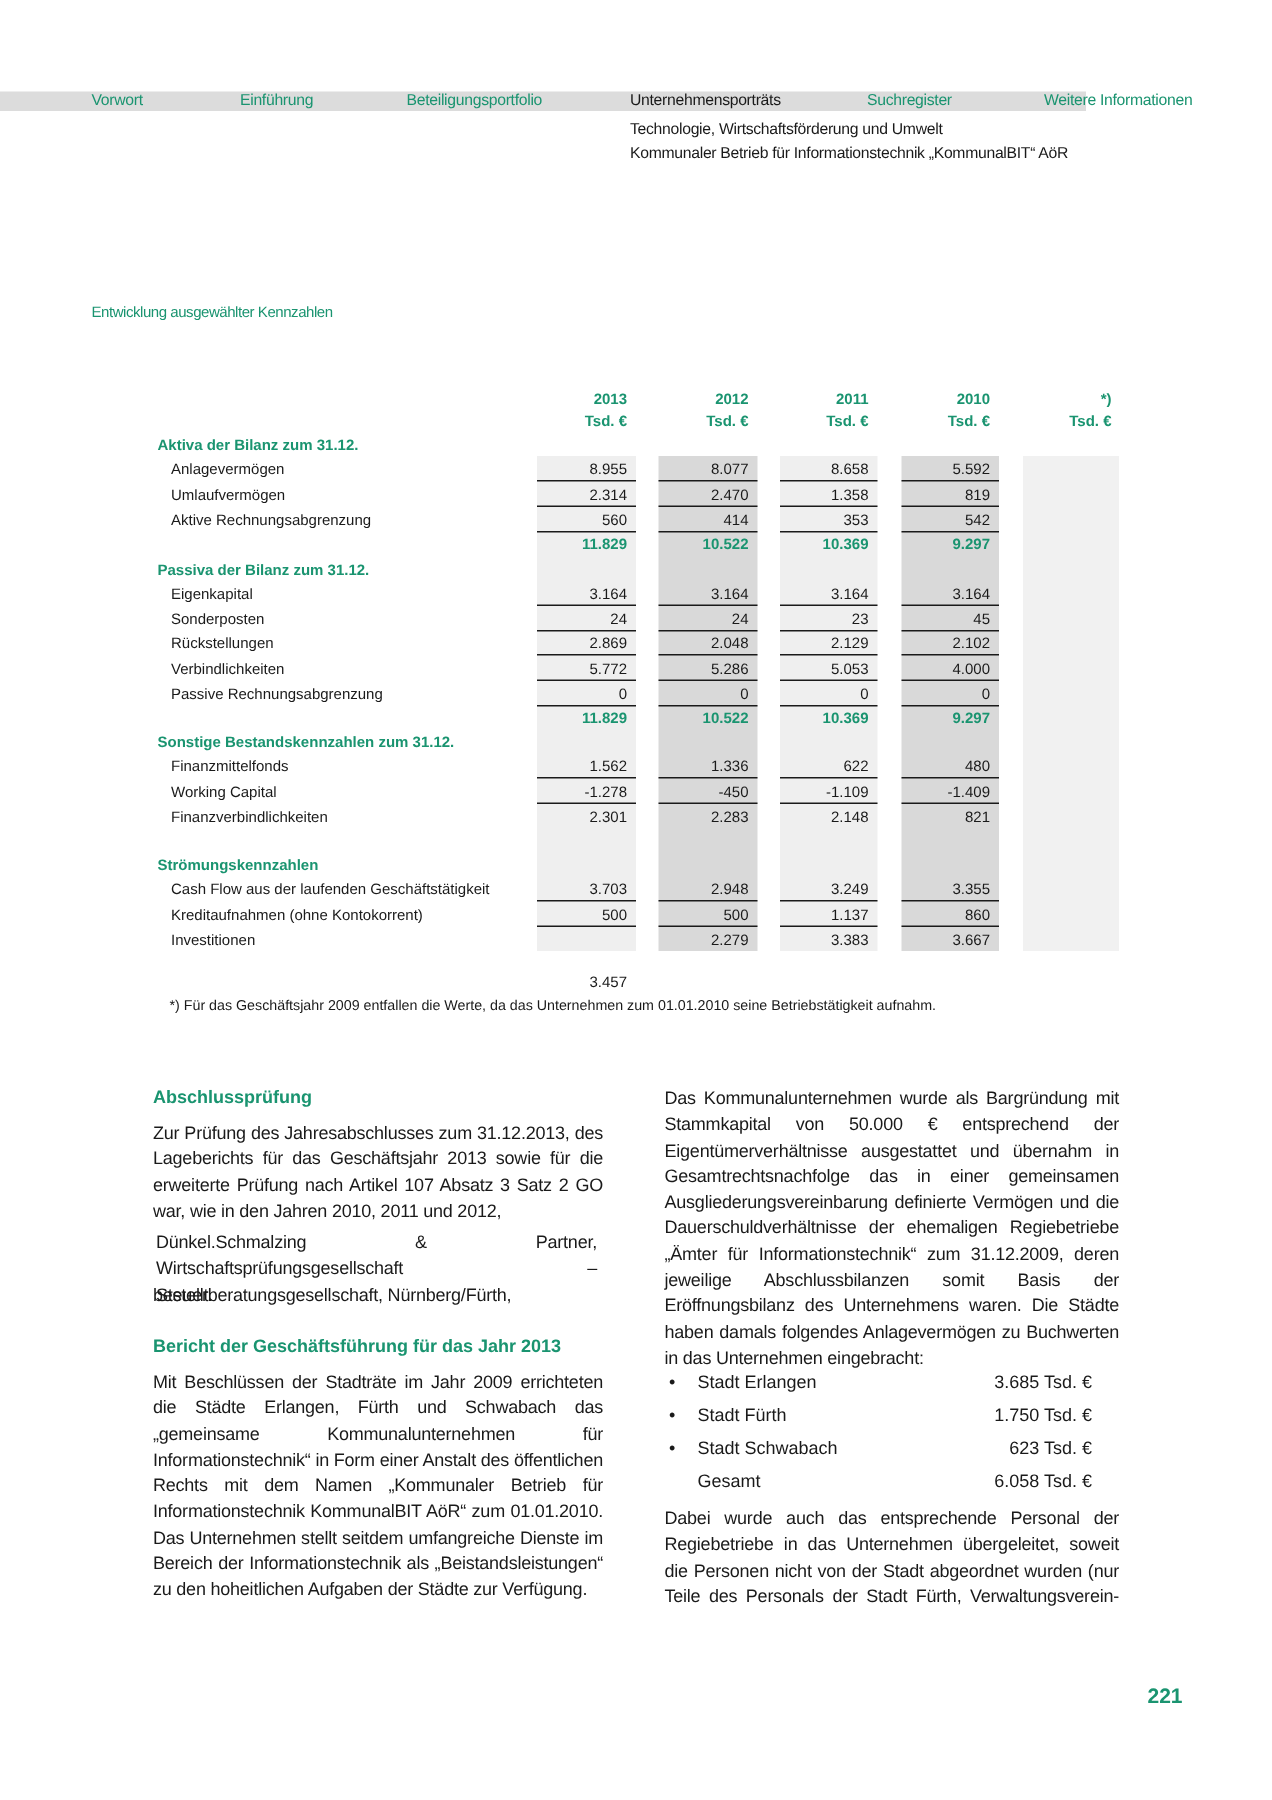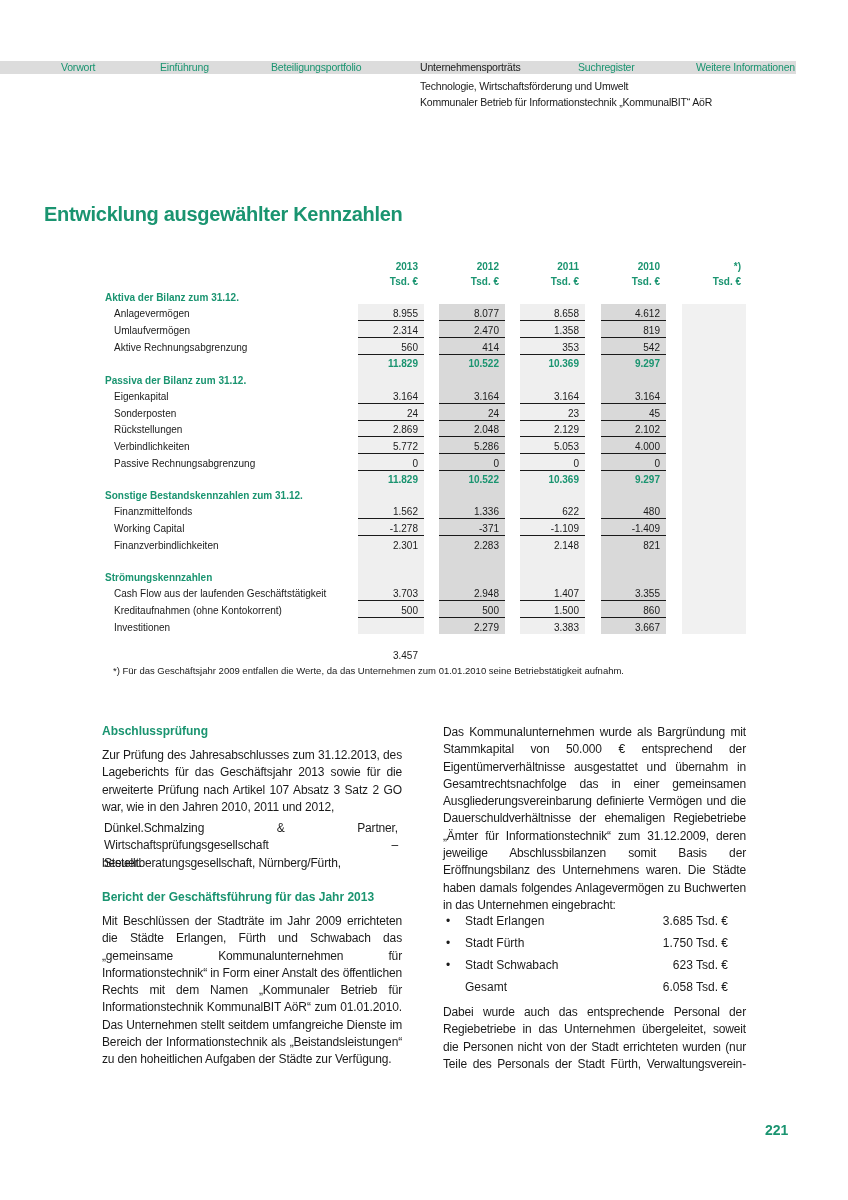--- a/index.html
+++ b/index.html
@@ -1,23 +1,23 @@
 <!DOCTYPE html>
 <html><head>
 <meta charset="utf-8">
 <style>
   html, body { margin: 0; padding: 0; background: #ffffff; }
   body { width: 848px; height: 1200px; position: relative; overflow: hidden;
          font-family: "Liberation Sans", sans-serif; color: #1a1a1a; }
   
-  .nav { position: absolute; left: 0; top: 61px; width: 796px; height: 13px; background: #dcdcdc; }
+  .nav { position: absolute; left: 0; top: 61px; width: 724px; height: 13px; background: #dcdcdc; }
   .nav-item { position: absolute; top: 0; font-size: 10.5px; line-height: 13px; color: #1a9470; white-space: nowrap; letter-spacing: -0.2px; }
   .nav-item.active { color: #1a1a1a; }
   .crumb { position: absolute; left: 420px; font-size: 10.5px; color: #1a1a1a; white-space: nowrap; letter-spacing: -0.2px; }
-  .title { position: absolute; left: 44px; top: 203px; font-size: 20px; font-weight: bold; color: #1a9470; letter-spacing: -0.3px; }
+  .title { position: absolute; left: 61px; top: 203px; font-size: 10px; font-weight: normal; color: #1a9470; letter-spacing: -0.3px; }
   
   .col-bg { position: absolute; top: 304px; height: 330px; }
   .cb1 { left: 358px; width: 66px; background: #efefef; }
   .cb2 { left: 439px; width: 66px; background: #d9d9d9; }
   .cb3 { left: 520px; width: 65px; background: #efefef; }
   .cb4 { left: 601px; width: 65px; background: #d9d9d9; }
   .cb5 { left: 682px; width: 64px; background: #f1f1f1; }
   .hdr { position: absolute; font-size: 10px; font-weight: bold; color: #1a9470; text-align: right; width: 66px; }
   .sec { position: absolute; left: 105px; font-size: 10px; font-weight: bold; color: #1a9470; white-space: nowrap; }
   .lbl { position: absolute; left: 114px; font-size: 10px; color: #1a1a1a; white-space: nowrap; }
@@ -68,21 +68,21 @@
   <div class="hdr" style="left:675px;top:261px">*)</div>
   <div class="hdr" style="left:675px;top:276px">Tsd. €</div>
 </div>
 
 <div class="sec" style="top:292px">Aktiva der Bilanz zum 31.12.</div>
 <div>
   <div class="lbl" style="top:308px">Anlagevermögen</div>
   <div class="val" style="left:352px;width:66px;top:308px">8.955</div>
   <div class="val" style="left:433px;width:66px;top:308px">8.077</div>
   <div class="val" style="left:513px;width:66px;top:308px">8.658</div>
-  <div class="val" style="left:594px;width:66px;top:308px">4.612</div>
+  <div class="val" style="left:594px;width:66px;top:308px">5.592</div>
 </div>
 <div>
   <div class="lbl" style="top:325px">Umlaufvermögen</div>
   <div class="val" style="left:352px;width:66px;top:325px">2.314</div>
   <div class="val" style="left:433px;width:66px;top:325px">2.470</div>
   <div class="val" style="left:513px;width:66px;top:325px">1.358</div>
   <div class="val" style="left:594px;width:66px;top:325px">819</div>
 </div>
 <div>
   <div class="lbl" style="top:342px">Aktive Rechnungsabgrenzung</div>
@@ -145,45 +145,45 @@
 <div>
   <div class="lbl" style="top:506px">Finanzmittelfonds</div>
   <div class="val" style="left:352px;width:66px;top:506px">1.562</div>
   <div class="val" style="left:433px;width:66px;top:506px">1.336</div>
   <div class="val" style="left:513px;width:66px;top:506px">622</div>
   <div class="val" style="left:594px;width:66px;top:506px">480</div>
 </div>
 <div>
   <div class="lbl" style="top:523px">Working Capital</div>
   <div class="val" style="left:352px;width:66px;top:523px">-1.278</div>
-  <div class="val" style="left:433px;width:66px;top:523px">-371</div>
+  <div class="val" style="left:433px;width:66px;top:523px">-450</div>
   <div class="val" style="left:513px;width:66px;top:523px">-1.109</div>
   <div class="val" style="left:594px;width:66px;top:523px">-1.409</div>
 </div>
 <div>
   <div class="lbl" style="top:540px">Finanzverbindlichkeiten</div>
   <div class="val" style="left:352px;width:66px;top:540px">2.301</div>
   <div class="val" style="left:433px;width:66px;top:540px">2.283</div>
   <div class="val" style="left:513px;width:66px;top:540px">2.148</div>
   <div class="val" style="left:594px;width:66px;top:540px">821</div>
 </div>
 
 <div class="sec" style="top:572px">Strömungskennzahlen</div>
 <div>
   <div class="lbl" style="top:588px">Cash Flow aus der laufenden Geschäftstätigkeit</div>
   <div class="val" style="left:352px;width:66px;top:588px">3.703</div>
   <div class="val" style="left:433px;width:66px;top:588px">2.948</div>
-  <div class="val" style="left:513px;width:66px;top:588px">1.407</div>
+  <div class="val" style="left:513px;width:66px;top:588px">3.249</div>
   <div class="val" style="left:594px;width:66px;top:588px">3.355</div>
 </div>
 <div>
   <div class="lbl" style="top:605px">Kreditaufnahmen (ohne Kontokorrent)</div>
   <div class="val" style="left:352px;width:66px;top:605px">500</div>
   <div class="val" style="left:433px;width:66px;top:605px">500</div>
-  <div class="val" style="left:513px;width:66px;top:605px">1.500</div>
+  <div class="val" style="left:513px;width:66px;top:605px">1.137</div>
   <div class="val" style="left:594px;width:66px;top:605px">860</div>
 </div>
 <div>
   <div class="lbl" style="top:622px">Investitionen</div>
   <div class="val" style="left:352px;width:66px;top:650px">3.457</div>
   <div class="val" style="left:433px;width:66px;top:622px">2.279</div>
   <div class="val" style="left:513px;width:66px;top:622px">3.383</div>
   <div class="val" style="left:594px;width:66px;top:622px">3.667</div>
 </div>
 
@@ -270,15 +270,15 @@
     <span class="li-name">Stadt Schwabach</span>
     <span class="li-val">623 Tsd. €</span>
   </div>
   <div class="list-row" style="top:980px">
     <span class="bullet"></span>
     <span class="li-name">Gesamt</span>
     <span class="li-val">6.058 Tsd. €</span>
   </div>
 </div>
 
-<div class="para" style="left:443px;top:1004px;width:303px;text-align-last:justify">Dabei wurde auch das entsprechende Personal der Regiebetriebe in das Unternehmen übergeleitet, soweit die Personen nicht von der Stadt errichteten wurden (nur Teile des Personals der Stadt Fürth, Verwaltungsverein-</div>
+<div class="para" style="left:443px;top:1004px;width:303px;text-align-last:justify">Dabei wurde auch das entsprechende Personal der Regiebetriebe in das Unternehmen übergeleitet, soweit die Personen nicht von der Stadt abgeordnet wurden (nur Teile des Personals der Stadt Fürth, Verwaltungsverein-</div>
 
 <div class="pagenum">221</div>
 
 </body></html>

